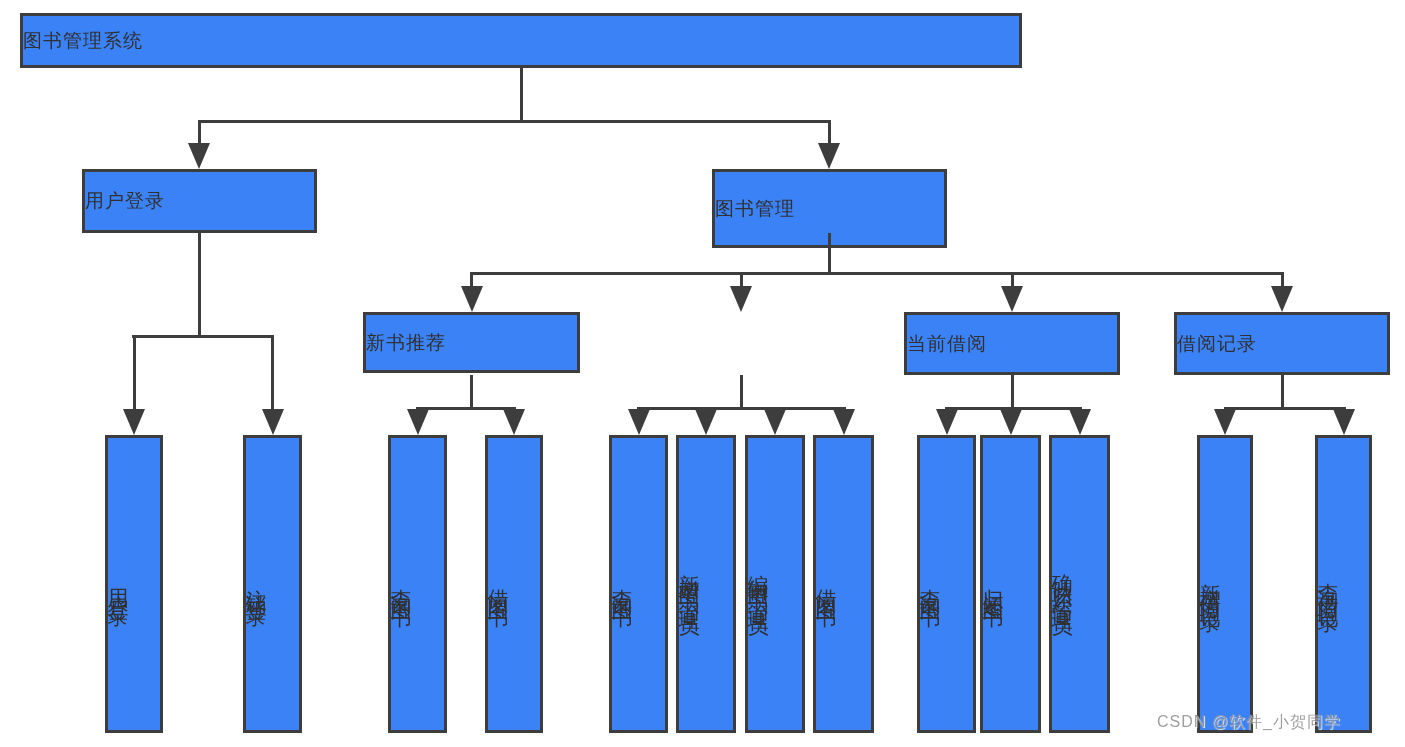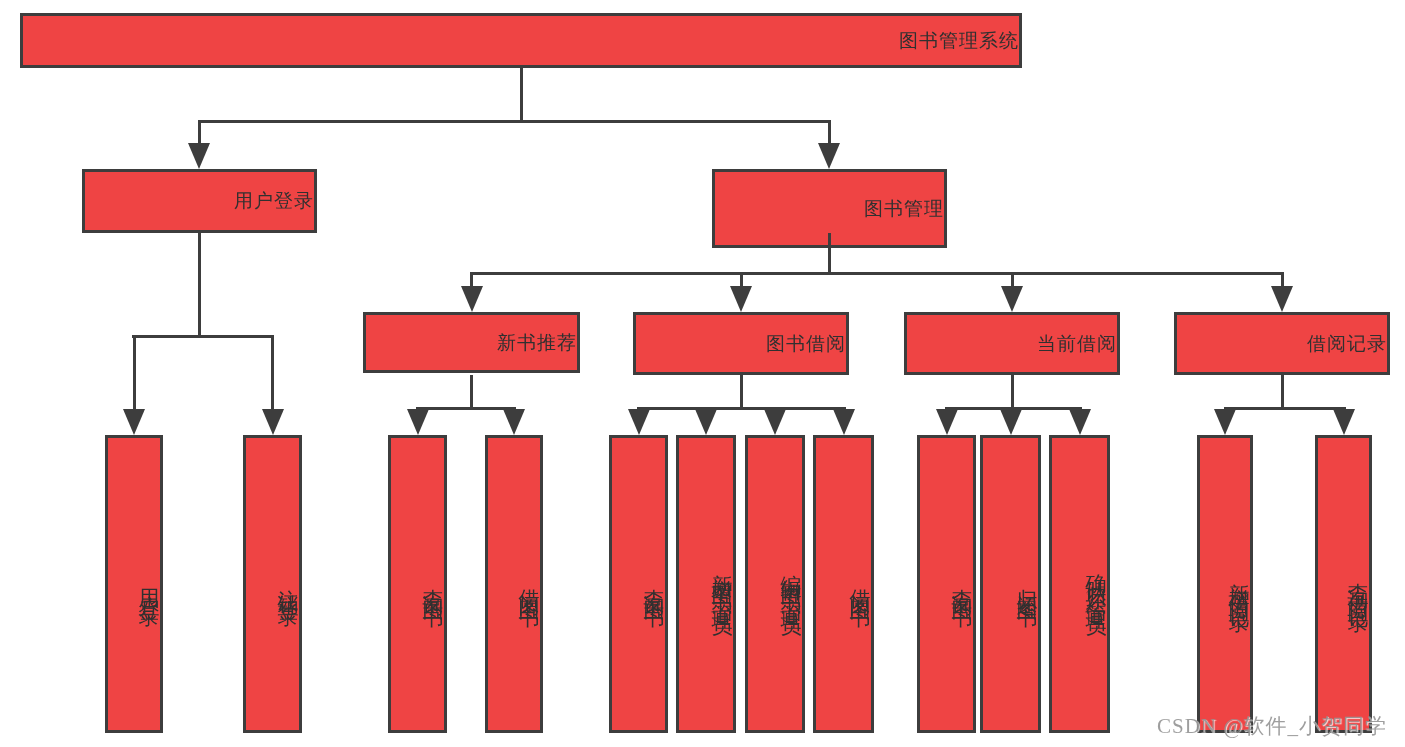--- a/index.html
+++ b/index.html
@@ -11,25 +11,25 @@
   #canvas {
     position: relative;
     width: 1405px;
     height: 747px;
     background: #ffffff;
     overflow: hidden;
   }
   .box {
     position: absolute;
     box-sizing: border-box;
-    background: #ef4444;
+    background: #3b82f6;
     border: 3px solid #3d3d3d;
     display: flex;
     align-items: center;
-    justify-content: flex-end;
+    justify-content: flex-start;
     color: #303030;
     font-size: 19px;
     letter-spacing: 1px;
   }
   .leaf span {
     writing-mode: vertical-rl;
     letter-spacing: 6px;
     font-size: 21px;
     line-height: 1;
     color: #303030;
@@ -57,27 +57,26 @@
     width: 0;
     height: 0;
     border-left: 11px solid transparent;
     border-right: 11px solid transparent;
     border-top: 26px solid #3d3d3d;
   }
   .watermark {
     position: absolute;
     left: 1157px;
     top: 712px;
-    font-size: 21px;
+    font-size: 16px;
     color: rgba(148,148,148,0.9);
     text-shadow: 1px 1px 1px rgba(255,255,255,0.85);
     white-space: nowrap;
     letter-spacing: 1px;
     z-index: 5;
-    font-family: Liberation Serif, serif;
   }
 </style>
 </head>
 <body>
 
 <div id="canvas">
 
   <div class="box" style="left:20px; top:13px; width:1002px; height:55px;">
     <span>图书管理系统</span>
   </div>
@@ -101,23 +100,20 @@
 
   <div class="vline" style="left:828px; top:233px; height:39px;"></div>
   <div class="hline" style="left:470px; top:272px; width:813px;"></div>
   <div class="arrow" style="left:470px; top:272px; height:14px;"></div>
   <div class="arrow" style="left:739.5px; top:272px; height:14px;"></div>
   <div class="arrow" style="left:1010.5px; top:272px; height:14px;"></div>
   <div class="arrow" style="left:1280.5px; top:272px; height:14px;"></div>
 
   <div class="box" style="left:363px; top:312px; width:217px; height:61px;">
     <span>新书推荐</span>
-  </div>
-  <div class="box" style="left:633px; top:312px; width:216px; height:63px;">
-    <span>图书借阅</span>
   </div>
   <div class="box" style="left:904px; top:312px; width:216px; height:63px;">
     <span>当前借阅</span>
   </div>
   <div class="box" style="left:1174px; top:312px; width:216px; height:63px;">
     <span>借阅记录</span>
   </div>
 
   <div class="vline" style="left:470px; top:375px; height:32px;"></div>
   <div class="hline" style="left:416px; top:407px; width:100px;"></div>

